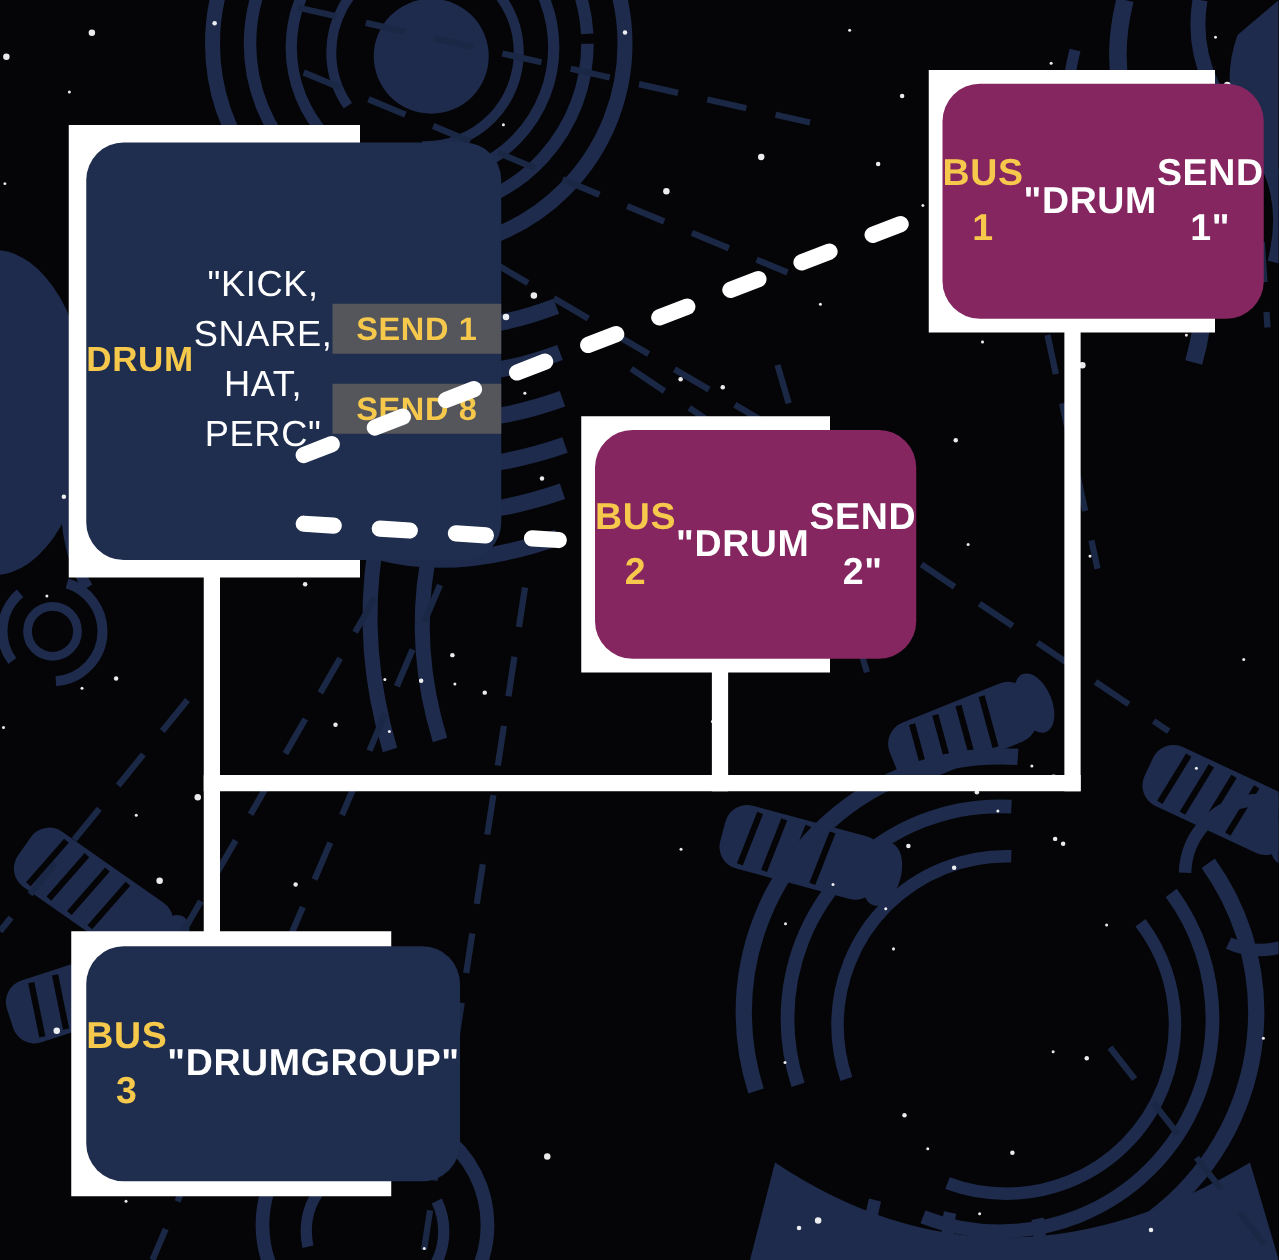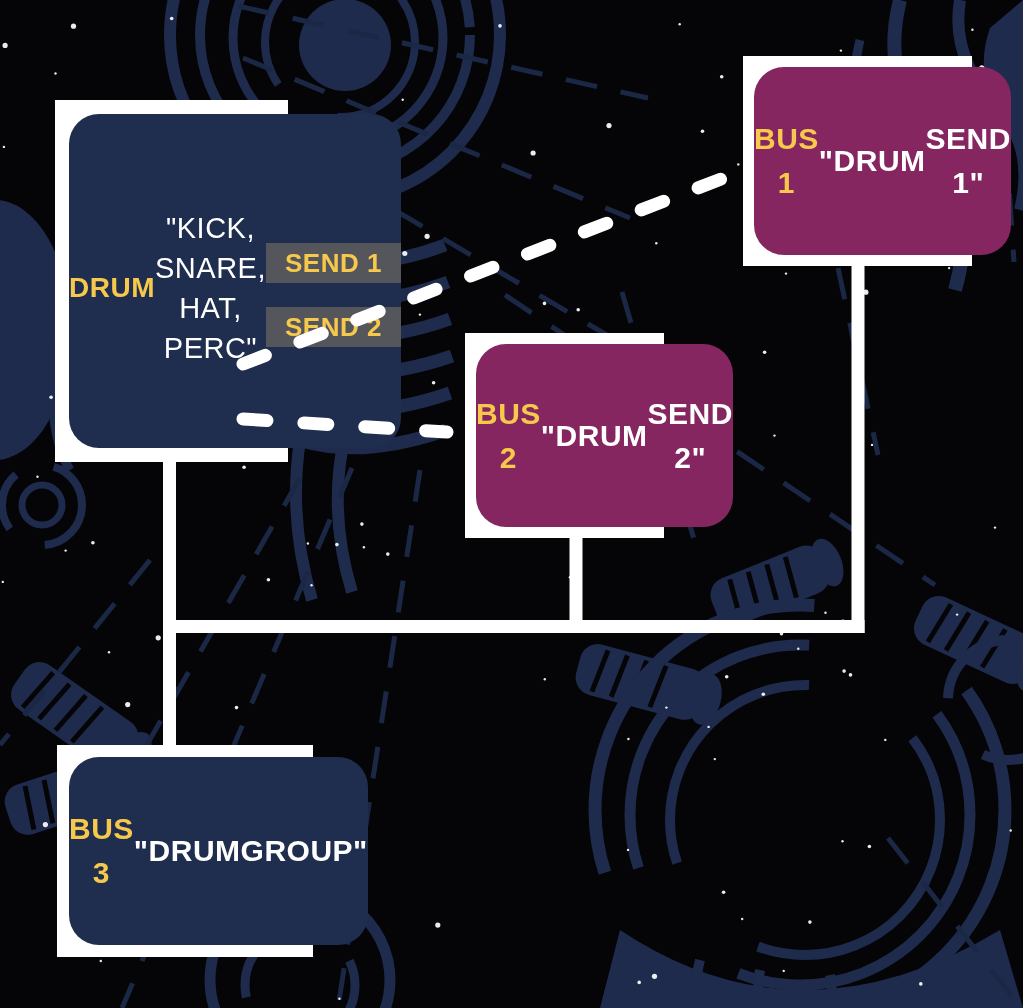--- a/index.html
+++ b/index.html
@@ -250,21 +250,21 @@
       <div class="title t-yellow">
         <div>DRUM</div>
       </div>
       <div class="subtitle t-white">
         <div>"KICK,</div>
         <div>SNARE, HAT,</div>
         <div>PERC"</div>
       </div>
       <div class="sends">
         <div class="send-chip t-yellow">SEND 1</div>
-        <div class="send-chip t-yellow">SEND 2</div>
+        <div class="send-chip t-yellow">SEND 8</div>
       </div>
     </div>
   </div>
 
   <div class="frame bus bus1">
     <div class="panel magenta">
       <div class="t-yellow">BUS 1</div>
       <div class="t-white">"DRUM</div>
       <div class="t-white">SEND 1"</div>
     </div>

